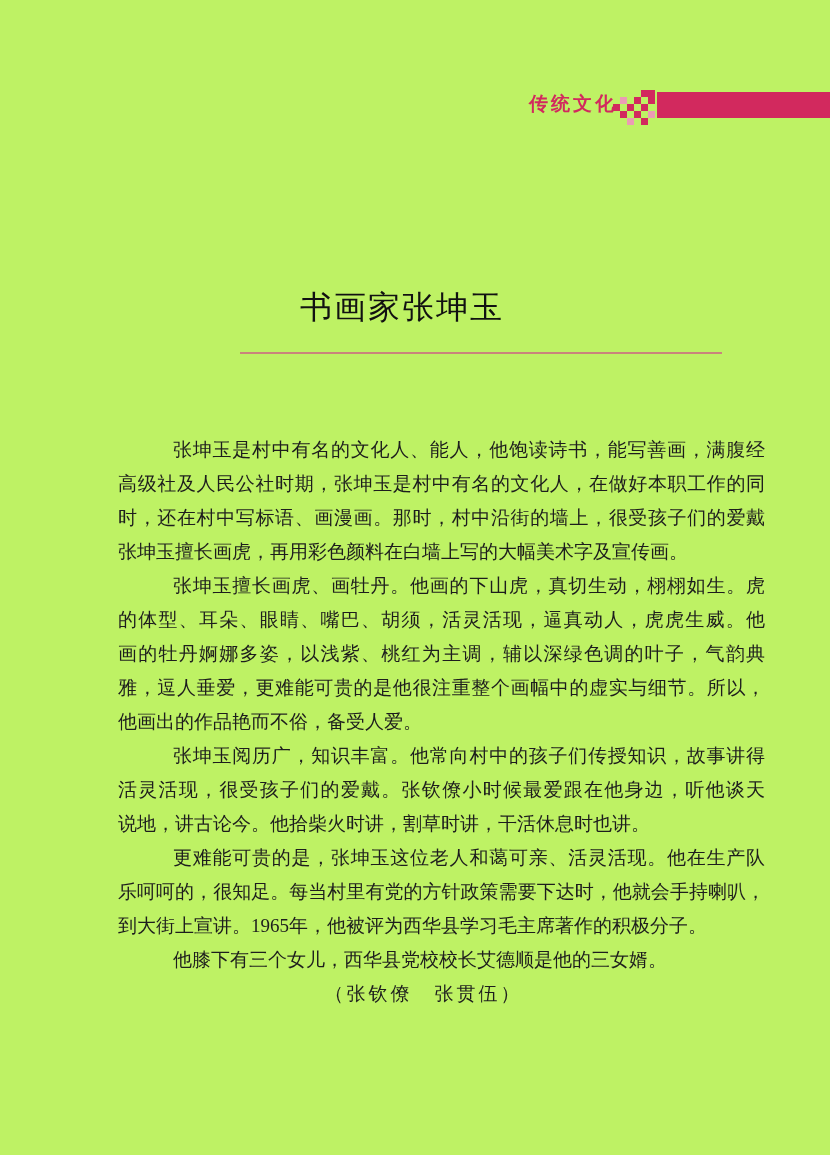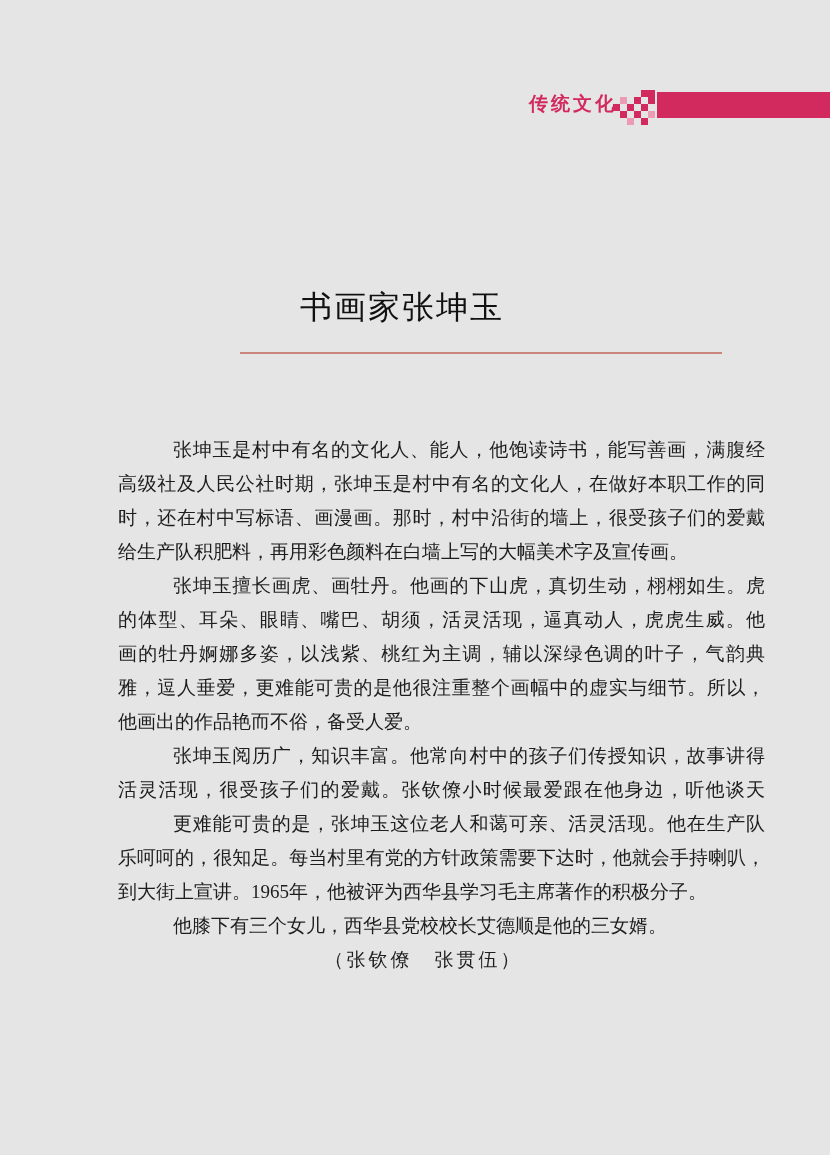--- a/index.html
+++ b/index.html
@@ -1,20 +1,20 @@
 <!DOCTYPE html>
 <html><head>
 <meta charset="utf-8">
 <style>
   html,body { margin:0; padding:0; background:#ffffff; }
   .page {
     position: relative;
     width: 830px;
     height: 1155px;
-    background: #e5e5e5;
+    background: #bef264;
     overflow: hidden;
     font-family: "Liberation Serif", "DejaVu Serif", serif;
     --accent: #d2295e;
     --accent-light: #eb9cb4;
     --divider: #c9857c;
   }
 
   
   .section-label {
     position: absolute;
@@ -116,28 +116,29 @@
 
   <h1 class="article-title">书画家张坤玉</h1>
 
   <div class="title-divider"></div>
 
   <div class="article-body">
 
   <div class="line first">张坤玉是村中有名的文化人、能人，他饱读诗书，能写善画，满腹经纶。</div>
       <div class="line">高级社及人民公社时期，张坤玉是村中有名的文化人，在做好本职工作的同</div>
       <div class="line">时，还在村中写标语、画漫画。那时，村中沿街的墙上，很受孩子们的爱戴</div>
-      <div class="line last">给生产队积肥料，再用彩色颜料在白墙上写的大幅美术字及宣传画。</div>
+      <div class="line last">张坤玉擅长画虎，再用彩色颜料在白墙上写的大幅美术字及宣传画。</div>
       <div class="line first">张坤玉擅长画虎、画牡丹。他画的下山虎，真切生动，栩栩如生。虎</div>
       <div class="line">的体型、耳朵、眼睛、嘴巴、胡须，活灵活现，逼真动人，虎虎生威。他</div>
       <div class="line">画的牡丹婀娜多姿，以浅紫、桃红为主调，辅以深绿色调的叶子，气韵典</div>
       <div class="line">雅，逗人垂爱，更难能可贵的是他很注重整个画幅中的虚实与细节。所以，</div>
       <div class="line last">他画出的作品艳而不俗，备受人爱。</div>
       <div class="line first">张坤玉阅历广，知识丰富。他常向村中的孩子们传授知识，故事讲得</div>
       <div class="line">活灵活现，很受孩子们的爱戴。张钦僚小时候最爱跟在他身边，听他谈天</div>
+      <div class="line last">说地，讲古论今。他拾柴火时讲，割草时讲，干活休息时也讲。</div>
       <div class="line first">更难能可贵的是，张坤玉这位老人和蔼可亲、活灵活现。他在生产队</div>
       <div class="line">乐呵呵的，很知足。每当村里有党的方针政策需要下达时，他就会手持喇叭，</div>
       <div class="line last">到大街上宣讲。1965年，他被评为西华县学习毛主席著作的积极分子。</div>
       <div class="line first last">他膝下有三个女儿，西华县党校校长艾德顺是他的三女婿。</div>
       <div class="attribution">（张钦僚　张贯伍）</div>
     </div>
 
 </div>
 
 </body></html>

